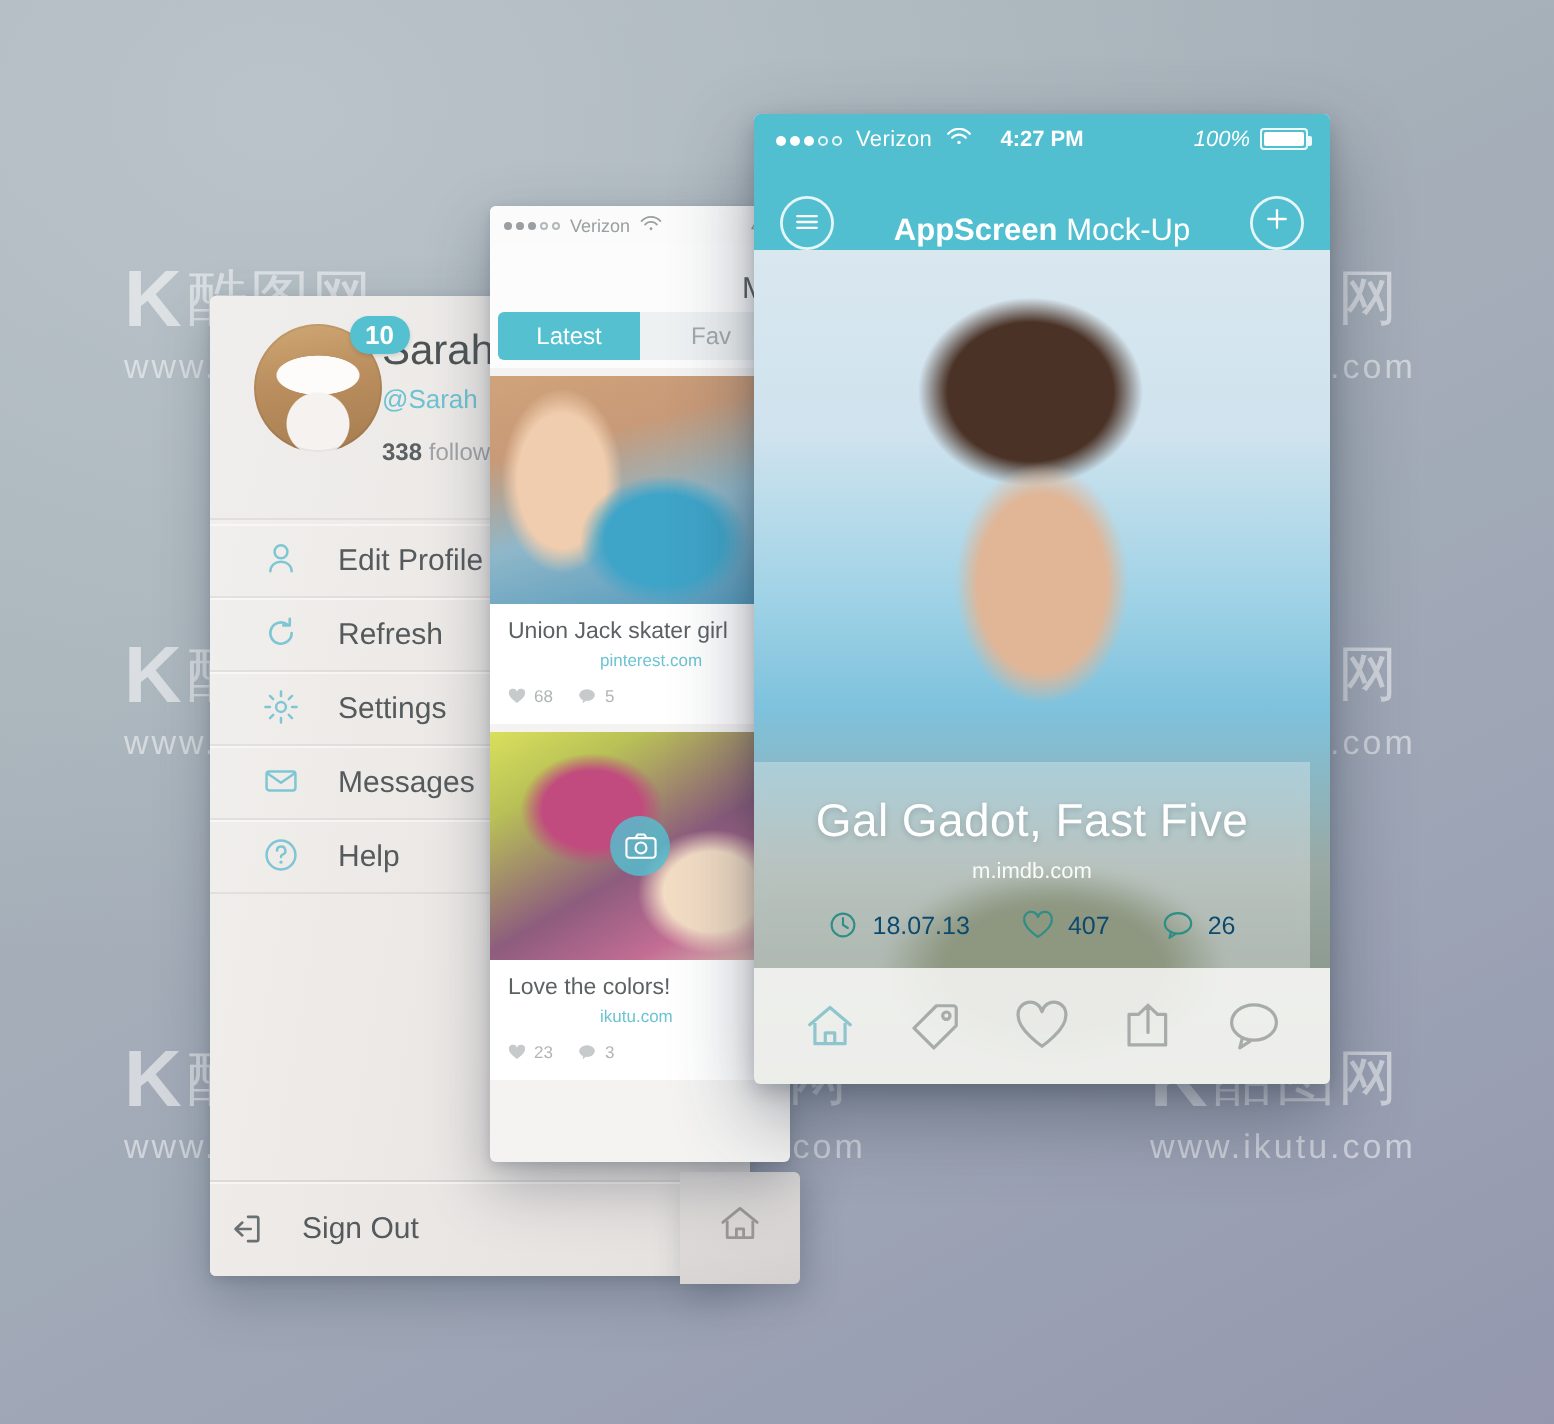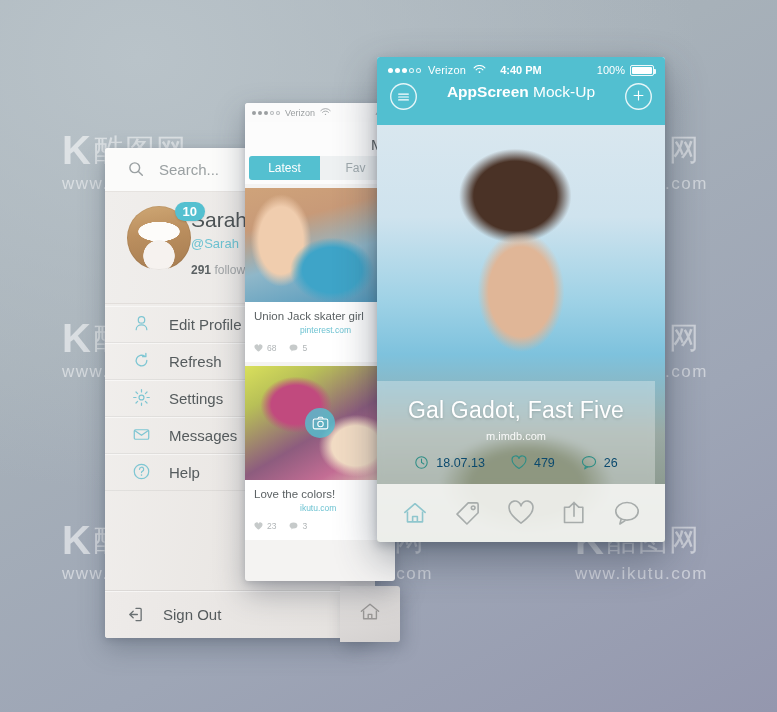--- a/index.html
+++ b/index.html
@@ -67,31 +67,31 @@
   }
   .badge {
     position:absolute; right:-14px; top:-4px; background:#54c0d0; color:#fff;
     font-size:13px; font-weight:bold; border-radius:11px; padding:2px 8px;
     box-shadow:0 1px 2px rgba(0,0,0,.12);
   }
   .pname { font-size:21px; color:#4d5355; margin-top:2px; white-space:nowrap; }
   .phandle { font-size:13px; color:#6ec3d2; margin-top:4px; white-space:nowrap; }
   .pstats { font-size:12px; color:#a0a4a6; margin-top:12px; white-space:nowrap; }
   .pstats b { color:#5b6163; }
-  .menu-list { padding-top:2px;text-align:center; }
+  .menu-list { padding-top:2px; }
   .menu-item {
     display:flex; align-items:center; gap:18px; height:37px; padding-left:26px;
     border-bottom:1px solid rgba(0,0,0,.055);
     box-shadow:inset 0 1px 0 rgba(255,255,255,.5);
   }
   .menu-item .lbl { font-size:15px; color:#555b5d; }
   .ico { width:20px; height:20px; flex:0 0 20px; display:block; }
   .signout-row {
     position:absolute; left:0; bottom:0; width:100%; height:48px;
-    display:flex; align-items:center; gap:18px; padding-left:20px;
+    display:flex; align-items:center; gap:18px; padding-left:8px;
     border-top:1px solid rgba(0,0,0,.07);
     box-shadow:inset 0 1px 0 rgba(255,255,255,.55);
     background:linear-gradient(100deg,#eeebe9 0%,#e3e0dd 100%);
   }
   .signout-row .lbl { font-size:15px; color:#555b5d; }
   .home-tab {
     position:absolute; left:340px; top:586px; width:60px; height:56px;
     background:linear-gradient(160deg,#e4e1df,#d3d0cf);
     border-radius:0 3px 3px 0;
     box-shadow:4px 6px 16px rgba(60,70,85,.3);
@@ -155,32 +155,32 @@
     box-shadow:0 16px 40px rgba(45,55,70,.45), 0 4px 10px rgba(45,55,70,.25);
   }
   .ph-status {
     height:26px; background:#52bfd0; display:flex; align-items:center;
     padding:0 11px; color:#fff; font-size:11px; gap:7px;
   }
   .ph-status .dots i { background:#fff; width:5px; height:5px; }
   .ph-status .dots i.o { background:none; box-shadow:inset 0 0 0 1px rgba(255,255,255,.85); }
   .ph-status .carrier { letter-spacing:.2px; }
   .ph-status .time { position:absolute; left:50%; transform:translateX(-50%); font-weight:bold; }
-  .ph-status .right { margin-left:auto; display:flex; align-items:flex-end; gap:5px; }
+  .ph-status .right { margin-left:auto; display:flex; align-items:flex-start; gap:5px;font-style:italic; }
   .batt {
     width:24px; height:11px; border:1px solid rgba(255,255,255,.9); border-radius:2px;
     position:relative; padding:1px;
   }
   .batt::after {
     content:""; position:absolute; right:-3px; top:3px; width:2px; height:5px;
     background:rgba(255,255,255,.9); border-radius:0 1px 1px 0;
   }
   .batt i { display:block; height:100%; background:#fff; border-radius:1px; }
   .ph-header {
-    height:42px; background:#52bfd0; display:flex; align-items:flex-start;
+    height:42px; background:#52bfd0; display:flex; align-items:flex-end;
     justify-content:space-between; padding:0 13px; position:relative;
   }
   .circ-btn {
     width:27px; height:27px; border-radius:50%;
     box-shadow:inset 0 0 0 1.4px rgba(255,255,255,.85);
     display:flex; align-items:center; justify-content:center;
   }
   .ph-header .title {
     position:absolute; left:50%; transform:translateX(-50%);
     color:#fff; font-size:15.5px; white-space:nowrap;
@@ -271,40 +271,31 @@
 <div class="wm wm-h">
   <div class="mark">
       <span class="k">K</span>
       <span class="cjk">酷图网</span>
     </div>
   <div class="url">www.ikutu.com</div>
 </div>
 
 <div class="panel" id="drawer">
 
-  <div class="search-bar">
-    <span class="ico">
-      <svg viewBox="0 0 20 20" width="18" height="18" fill="none" stroke="#9aa0a2" stroke-width="1.6">
-        <circle cx="8.6" cy="8.6" r="5.4"></circle>
-          <line x1="12.7" y1="12.7" x2="17" y2="17" stroke-linecap="round"></line>
-      </svg>
-    </span>
-    <span class="ph">Search...</span>
-  </div>
 
   <div class="profile-block">
     <div class="avatar-wrap">
       <div class="avatar"></div>
       <div class="badge">10</div>
     </div>
     <div>
       <div class="pname">Sarah</div>
       <div class="phandle">@Sarah</div>
       <div class="pstats">
-        <b>291</b>
+        <b>338</b>
         <span>follow</span>
       </div>
     </div>
   </div>
 
   <div class="menu-list">
     <div class="menu-item">
       <span class="ico">
         <svg viewBox="0 0 20 20" width="19" height="19" fill="none" stroke="#7ec6d3" stroke-width="1.3">
           <circle cx="10" cy="6.2" r="3.4"></circle>
@@ -464,21 +455,21 @@
         <i class="o"></i>
         <i class="o"></i>
       </span>
     <span class="carrier">Verizon</span>
     <span>
       <svg viewBox="0 0 14 10" width="13" height="9" fill="none" stroke="#fff" stroke-width="1.2">
         <path d="M1 3.2a8 8 0 0 1 12 0M3.2 5.4a5 5 0 0 1 7.6 0" stroke-linecap="round"></path>
         <circle cx="7" cy="8" r=".95" fill="#fff" stroke="none"></circle>
       </svg>
     </span>
-    <span class="time">4:40 PM</span>
+    <span class="time">4:27 PM</span>
     <span class="right">
       <span>100%</span>
       <span class="batt">
           <i style="width:100%"></i>
         </span>
     </span>
   </div>
 
   <div class="ph-header">
     <div class="circ-btn">
@@ -514,21 +505,21 @@
           <svg viewBox="0 0 20 20" width="15" height="15" fill="none" stroke="#2f8e86" stroke-width="1.4">
             <circle cx="10" cy="10" r="7.6"></circle>
               <path d="M10 5.4V10l3.2 2" stroke-linecap="round"></path>
           </svg>
           <em style="font-style:normal">18.07.13</em>
         </span>
         <span class="it">
           <svg viewBox="0 0 20 18" width="16" height="15" fill="none" stroke="#2f8e86" stroke-width="1.4">
             <path d="M10 16.4S1.4 11 1.4 5.8A4.4 4.4 0 0 1 10 4a4.4 4.4 0 0 1 8.6 1.8c0 5.2-8.6 10.6-8.6 10.6z" stroke-linejoin="round"></path>
           </svg>
-          <em style="font-style:normal">479</em>
+          <em style="font-style:normal">407</em>
         </span>
         <span class="it">
           <svg viewBox="0 0 20 18" width="16" height="15" fill="none" stroke="#2f8e86" stroke-width="1.4">
             <ellipse cx="10" cy="8" rx="8.2" ry="6.4"></ellipse>
               <path d="M5.6 13.4l-.9 3.6 4-2.6" stroke-linejoin="round"></path>
           </svg>
           <em style="font-style:normal">26</em>
         </span>
       </div>
     </div>

